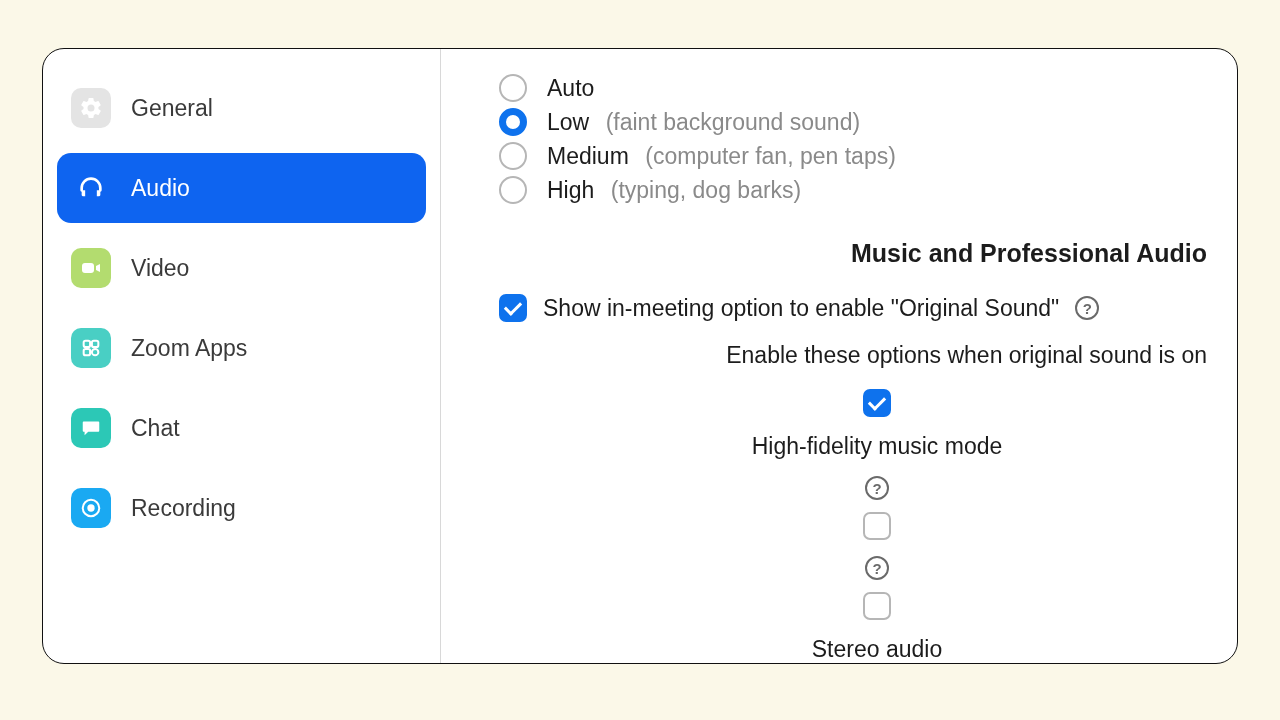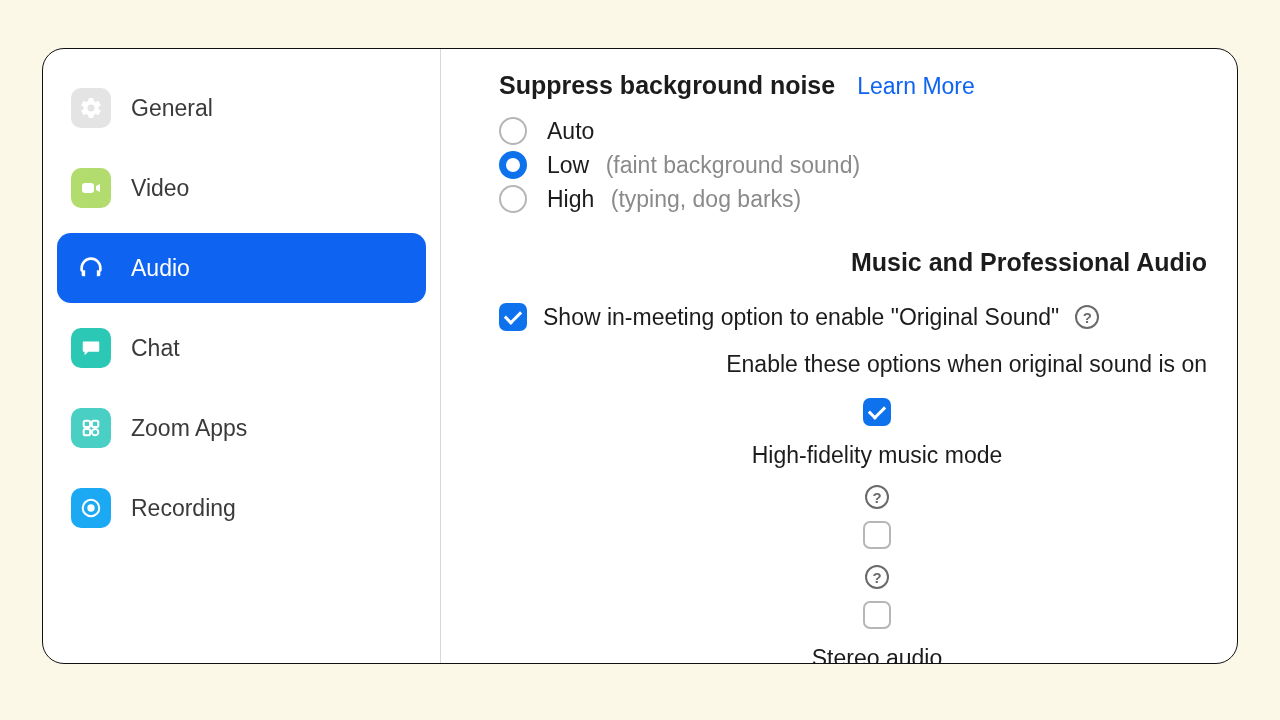--- a/index.html
+++ b/index.html
@@ -169,98 +169,101 @@
 
     <div class="nav-item">
       <span class="nav-icon" style="background:#e4e4e4">
         <svg width="24" height="24" viewBox="0 0 24 24" fill="#ffffff">
             <path d="M19.4 13a7.4 7.4 0 0 0 .06-1 7.4 7.4 0 0 0-.06-1l2.1-1.6a.5.5 0 0 0 .12-.64l-2-3.46a.5.5 0 0 0-.6-.22l-2.48 1a7.1 7.1 0 0 0-1.72-1l-.38-2.64A.5.5 0 0 0 14 2h-4a.5.5 0 0 0-.5.42L9.14 5.06a7.1 7.1 0 0 0-1.72 1l-2.48-1a.5.5 0 0 0-.6.22l-2 3.46a.5.5 0 0 0 .12.64L4.56 11a7.4 7.4 0 0 0-.06 1 7.4 7.4 0 0 0 .06 1l-2.1 1.6a.5.5 0 0 0-.12.64l2 3.46a.5.5 0 0 0 .6.22l2.48-1a7.1 7.1 0 0 0 1.72 1l.38 2.64A.5.5 0 0 0 10 22h4a.5.5 0 0 0 .5-.42l.38-2.64a7.1 7.1 0 0 0 1.72-1l2.48 1a.5.5 0 0 0 .6-.22l2-3.46a.5.5 0 0 0-.12-.64Zm-7.4 2.5A3.5 3.5 0 1 1 15.5 12 3.5 3.5 0 0 1 12 15.5Z"></path>
           </svg>
       </span>
       <span>General</span>
     </div>
 
-    <div class="nav-item">
-      <span class="nav-icon" style="background:#b3dc6f">
-        <svg width="24" height="24" viewBox="0 0 24 24" fill="#ffffff">
-            <rect x="3" y="7" width="12" height="10" rx="3"></rect>
-            <path d="M17 10l4-2v8l-4-2z"></path>
-          </svg>
-      </span>
-      <span>Video</span>
-    </div>
-
     <div class="nav-item active">
       <span class="nav-icon" style="background:transparent">
         <svg width="28" height="28" viewBox="0 0 24 24" fill="none" stroke="#ffffff" stroke-width="2.3" stroke-linecap="round">
             <path d="M4 14v-2a8 8 0 0 1 16 0v2"></path>
             <path d="M4 14h3v5H5a1 1 0 0 1-1-1v-4z" fill="#ffffff" stroke="none"></path>
             <path d="M20 14h-3v5h2a1 1 0 0 0 1-1v-4z" fill="#ffffff" stroke="none"></path>
           </svg>
       </span>
       <span>Audio</span>
     </div>
 
-
-    <div class="nav-item">
-      <span class="nav-icon" style="background:#2cc8b6">
-        <svg width="22" height="22" viewBox="0 0 24 24" fill="#ffffff">
-            <path d="M4 5h16a1 1 0 0 1 1 1v9a1 1 0 0 1-1 1H9l-4 4v-4H4a1 1 0 0 1-1-1V6a1 1 0 0 1 1-1z"></path>
-          </svg>
-      </span>
-      <span>Chat</span>
-    </div>
+    <div class="nav-item">
+      <span class="nav-icon" style="background:#b3dc6f">
+        <svg width="24" height="24" viewBox="0 0 24 24" fill="#ffffff">
+            <rect x="3" y="7" width="12" height="10" rx="3"></rect>
+            <path d="M17 10l4-2v8l-4-2z"></path>
+          </svg>
+      </span>
+      <span>Video</span>
+    </div>
+
 
     <div class="nav-item">
       <span class="nav-icon" style="background:#49cfc4">
         <svg width="22" height="22" viewBox="0 0 24 24" fill="none" stroke="#ffffff" stroke-width="2.2">
             <rect x="4" y="4" width="7" height="7" rx="2"></rect>
             <rect x="13" y="4" width="7" height="7" rx="2"></rect>
             <rect x="4" y="13" width="7" height="7" rx="2"></rect>
             <circle cx="16.5" cy="16.5" r="3.5"></circle>
           </svg>
       </span>
       <span>Zoom Apps</span>
     </div>
 
+    <div class="nav-item">
+      <span class="nav-icon" style="background:#2cc8b6">
+        <svg width="22" height="22" viewBox="0 0 24 24" fill="#ffffff">
+            <path d="M4 5h16a1 1 0 0 1 1 1v9a1 1 0 0 1-1 1H9l-4 4v-4H4a1 1 0 0 1-1-1V6a1 1 0 0 1 1-1z"></path>
+          </svg>
+      </span>
+      <span>Chat</span>
+    </div>
+
 
     <div class="nav-item">
       <span class="nav-icon" style="background:#1aa9f2">
         <svg width="22" height="22" viewBox="0 0 24 24" fill="none">
             <circle cx="12" cy="12" r="9" stroke="#ffffff" stroke-width="2.2"></circle>
             <circle cx="12" cy="12" r="4" fill="#ffffff"></circle>
           </svg>
       </span>
       <span>Recording</span>
     </div>
 
   </div>
 
   <div class="content">
 
-    <div class="section-header">
-      <span class="section-title">Suppress background noise</span>
-      <span class="learn-more">Learn More</span>
-    </div>
 
     <div class="radio-group">
       <div class="radio-row">
         <span class="radio"></span>
         <span><span class="radio-label">Auto</span></span>
       </div>
       <div class="radio-row">
         <span class="radio selected"></span>
         <span>
           <span class="radio-label">Low</span>
           <span class="radio-desc">(faint background sound)</span>
         </span>
       </div>
       <div class="radio-row">
         <span class="radio"></span>
         <span>
+          <span class="radio-label">Medium</span>
+          <span class="radio-desc">(computer fan, pen taps)</span>
+        </span>
+      </div>
+      <div class="radio-row">
+        <span class="radio"></span>
+        <span>
           <span class="radio-label">High</span>
           <span class="radio-desc">(typing, dog barks)</span>
         </span>
       </div>
     </div>
 
     <div class="sub-title">Music and Professional Audio</div>
 
     <div class="check-row">
       <span class="checkbox checked"></span>

